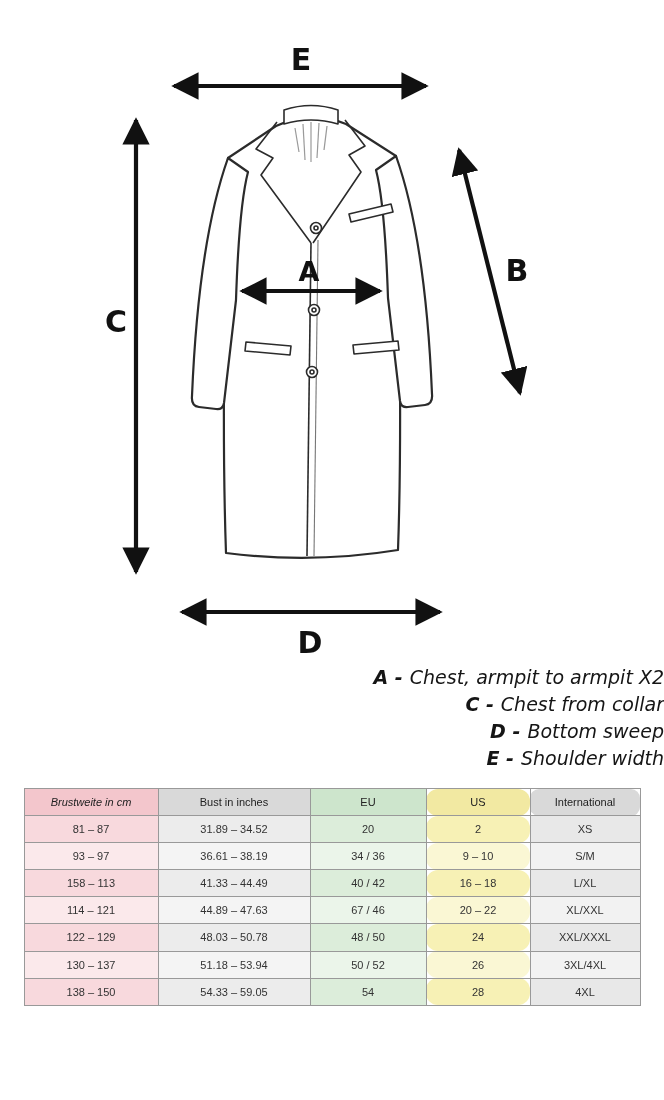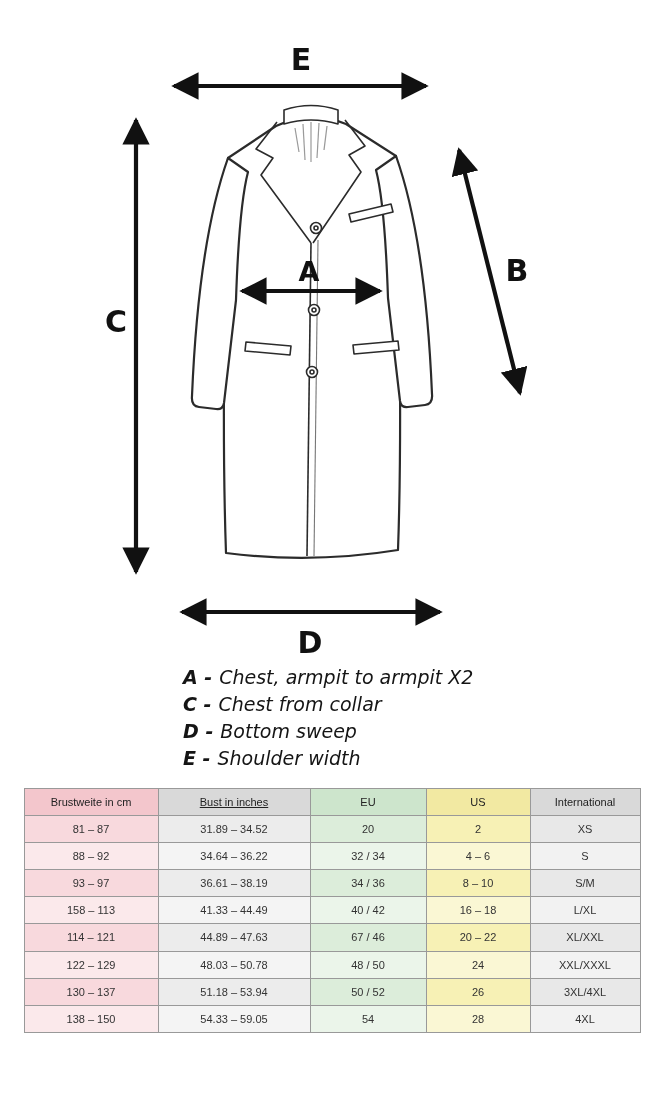--- a/index.html
+++ b/index.html
@@ -14,21 +14,21 @@
   svg.diagram { display: block; }
 
   
   .legend {
     margin: 4px 0 0 183px;
     font-family: "DejaVu Sans", sans-serif;
     font-style: italic;
     font-size: 19px;
     color: #151515;
   }
-  .legend-line { line-height: 27px; white-space: nowrap; }
+  .legend-line { line-height: 27px; white-space: nowrap; text-align: right; }
   .legend-letter { font-weight: bold; margin-right: 7px; }
 
   
   table.size-table {
     width: 616px;
     margin: 16px auto 0 auto;
     border-collapse: collapse;
     table-layout: fixed;
     font-size: 11px;
     color: #333333;
@@ -40,27 +40,27 @@
     padding: 7px 3px;
     line-height: 1.1;
     overflow: hidden;
     white-space: nowrap;
   }
   table.size-table th { font-weight: normal; color: #222222; }
 
   .col-cm   { background: var(--col-cm,   #f8d9dd); }
   .col-in   { background: var(--col-in,   #ececec); }
   .col-eu   { background: var(--col-eu,   #dcedda); }
-  .col-us   { background: var(--col-us,   #f7f1b5); }
+  .col-us   { background: var(--col-us,   #f7f1b5); border-radius: 12px; }
   .col-intl { background: var(--col-intl, #e8e8e8); }
-  th.col-cm   { background: var(--colh-cm,   #f3c6cc); }
-  th.col-in   { background: var(--colh-in,   #d9d9d9); text-decoration: underline; }
+  th.col-cm   { background: var(--colh-cm,   #f3c6cc); font-style: italic; }
+  th.col-in   { background: var(--colh-in,   #d9d9d9); }
   th.col-eu   { background: var(--colh-eu,   #cde5cc); margin-top: 41px; }
   th.col-us   { background: var(--colh-us,   #f2e9a2); }
-  th.col-intl { background: var(--colh-intl, #d9d9d9); }
+  th.col-intl { background: var(--colh-intl, #d9d9d9); border-radius: 9px; }
 
   table.size-table tbody tr:nth-child(even) td {
     background-image: linear-gradient(rgba(255,255,255,0.42), rgba(255,255,255,0.42));
   }
 </style>
 </head>
 <body>
 
 <div class="page">
 
@@ -154,31 +154,24 @@
     </thead>
     <tbody>
       <tr>
         <td class="col-cm">81 – 87</td>
         <td class="col-in">31.89 – 34.52</td>
         <td class="col-eu">20</td>
         <td class="col-us">2</td>
         <td class="col-intl">XS</td>
       </tr>
       <tr>
-        <td class="col-cm">88 – 92</td>
-        <td class="col-in">34.64 – 36.22</td>
-        <td class="col-eu">32 / 34</td>
-        <td class="col-us">4 – 6</td>
-        <td class="col-intl">S</td>
-      </tr>
-      <tr>
         <td class="col-cm">93 – 97</td>
         <td class="col-in">36.61 – 38.19</td>
         <td class="col-eu">34 / 36</td>
-        <td class="col-us">8 – 10</td>
+        <td class="col-us">9 – 10</td>
         <td class="col-intl">S/M</td>
       </tr>
       <tr>
         <td class="col-cm">158 – 113</td>
         <td class="col-in">41.33 – 44.49</td>
         <td class="col-eu">40 / 42</td>
         <td class="col-us">16 – 18</td>
         <td class="col-intl">L/XL</td>
       </tr>
       <tr>

